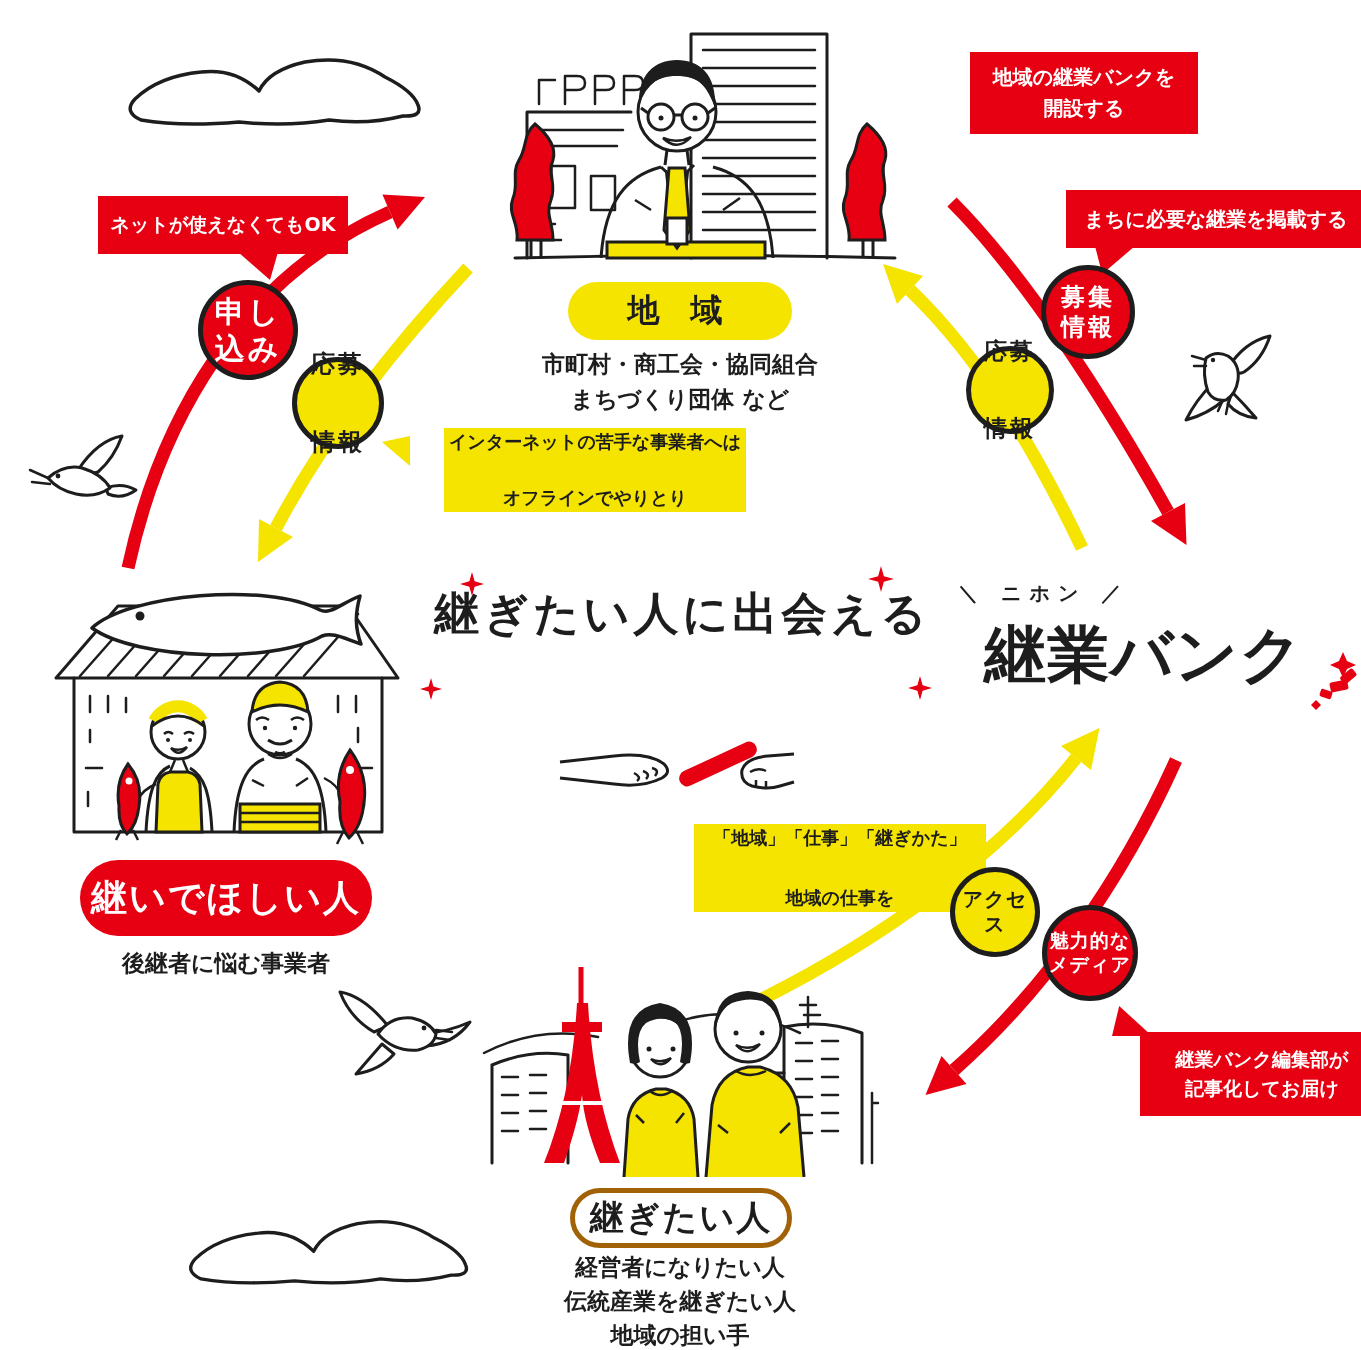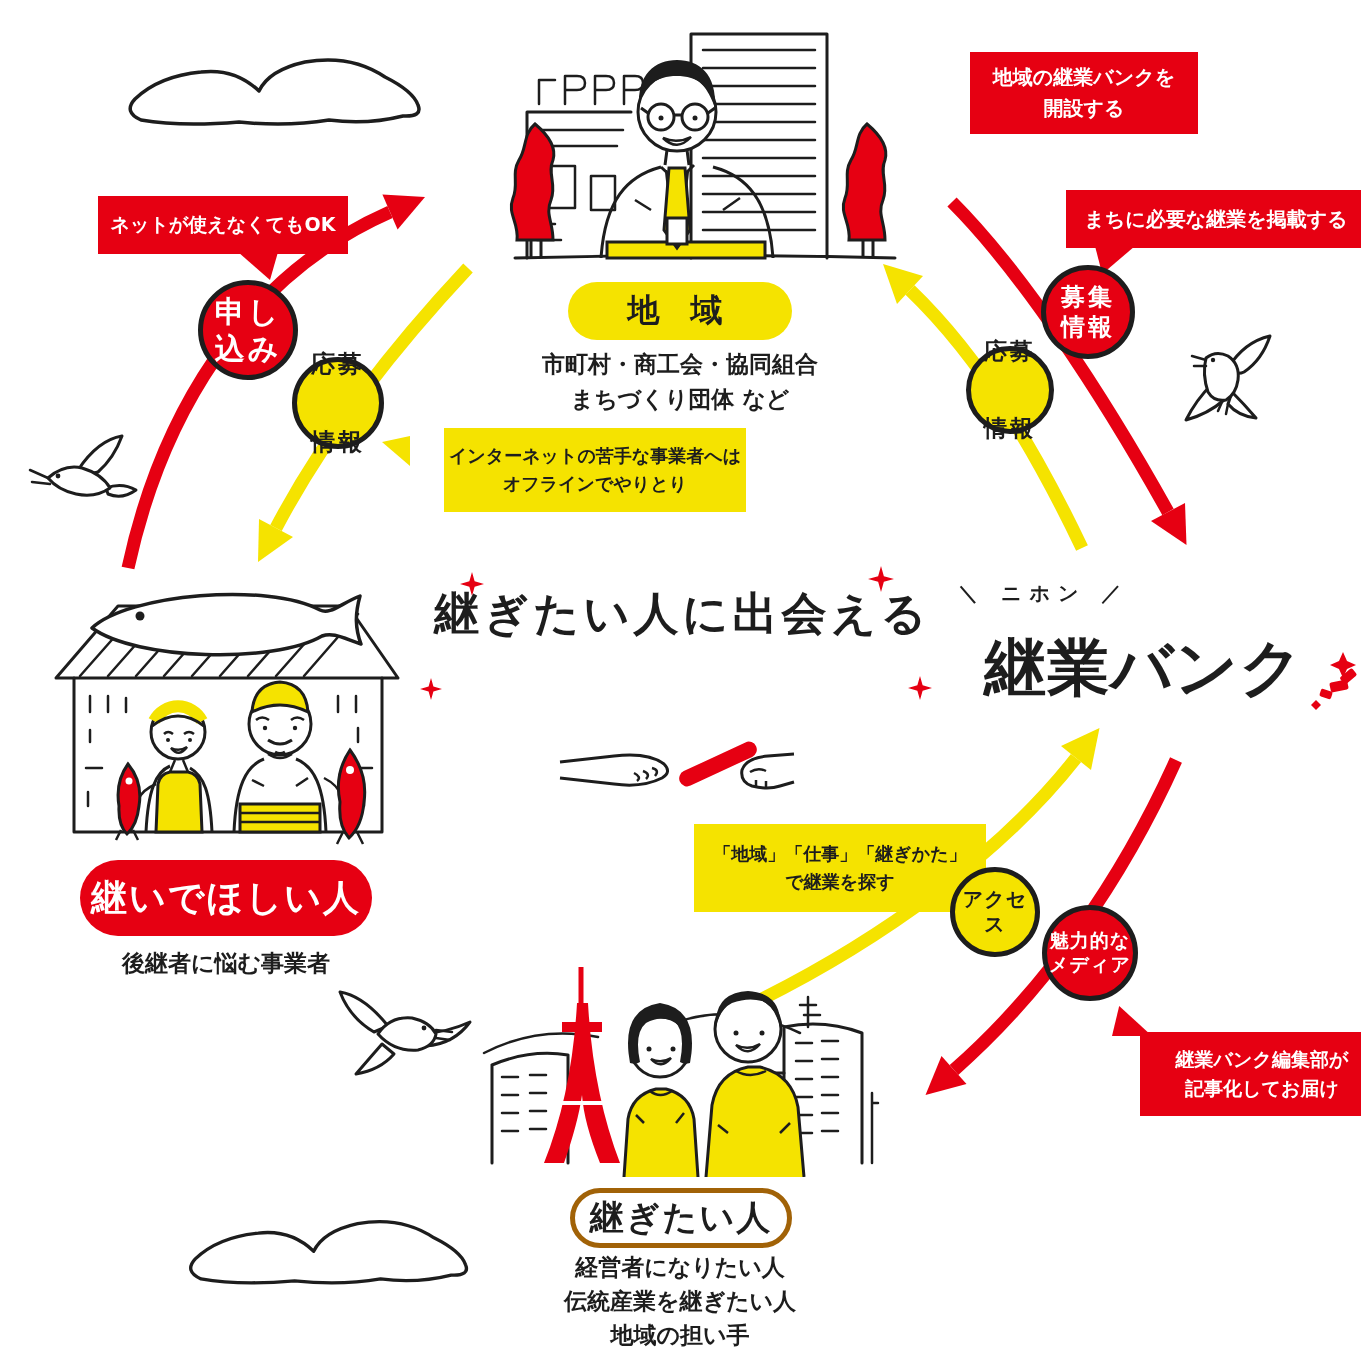--- a/index.html
+++ b/index.html
@@ -3,39 +3,39 @@
 <meta charset="utf-8">
 <style>
   html,body{margin:0;padding:0;background:#fff;}
   .canvas{position:relative;width:1361px;height:1350px;background:#fff;overflow:hidden;
           font-family:"DejaVu Sans","Liberation Sans",sans-serif;color:#1d1d1d;}
   .abs{position:absolute;}
   
   .box{display:flex;flex-direction:column;align-items:center;justify-content:center;
        text-align:center;font-weight:700;line-height:1.55;box-sizing:border-box;z-index:6;margin-left:38px;}
   .box-red{background:#e60012;color:#fff;}
-  .box-yellow{background:#f5e300;color:#1d1d1d;}
+  .box-yellow{background:#f5e300;color:#1d1d1d;justify-content:space-between;}
   .tail{z-index:5;}
   .tail-red{background:#e60012;}
   .tail-yellow{background:#f5e300;}
   
   .badge{border:5px solid #1d1d1d;border-radius:50%;box-sizing:border-box;
          display:flex;flex-direction:column;align-items:center;justify-content:center;
          font-weight:700;letter-spacing:3px;line-height:1.25;z-index:7;text-align:center;}
   .badge-red{background:#e60012;color:#fff;}
   .badge-yellow{background:#f5e300;color:#1d1d1d;gap:48px;}
   
   .pill{border-radius:999px;display:flex;align-items:center;justify-content:center;
         font-weight:800;box-sizing:border-box;z-index:6;}
   
   .desc{font-weight:700;font-size:23px;line-height:35px;text-align:center;z-index:6;}
   .headline{font-weight:800;font-size:45px;line-height:62px;letter-spacing:4px;
             text-align:center;z-index:6;}
   .logo-kana{font-weight:700;font-size:20px;letter-spacing:8px;text-align:left;}
-  .logo-name{font-weight:900;font-size:62px;letter-spacing:1px;text-align:center;margin-top:19px;}
+  .logo-name{font-weight:900;font-size:62px;letter-spacing:1px;text-align:center;margin-top:6px;}
   .sparkle{background:#e60012;z-index:4;
            clip-path:polygon(50% 0%,61% 39%,100% 50%,61% 61%,50% 100%,39% 61%,0% 50%,39% 39%);}
   svg{display:block;}
   .z1{z-index:1}.z2{z-index:2}.z3{z-index:3}
 </style>
 </head>
 <body>
 
 <div class="canvas">
 
@@ -284,21 +284,21 @@
     <div>開設する</div>
   </div>
 
   <div class="abs box box-red" style="left:1028px;top:190px;width:300px;height:58px;font-size:20px">
     <div>まちに必要な継業を掲載する</div>
   </div>
   <div class="abs tail tail-red" style="left:1095px;top:246px;width:40px;height:28px;clip-path:polygon(0 0,100% 0,18% 100%)"></div>
 
   <div class="abs box box-yellow" style="left:656px;top:824px;width:292px;height:88px;font-size:18px">
     <div>「地域」「仕事」「継ぎかた」</div>
-    <div>で継業を探す</div>
+    <div>地域の仕事を</div>
   </div>
   <div class="abs tail tail-yellow" style="left:945px;top:853px;width:30px;height:28px;clip-path:polygon(0 0,0 100%,100% 30%)"></div>
 
   <div class="abs box box-red" style="left:1102px;top:1032px;width:244px;height:84px;font-size:19px">
     <div>継業バンク編集部が</div>
     <div>記事化してお届け</div>
   </div>
   <div class="abs tail tail-red" style="left:1112px;top:1006px;width:40px;height:30px;clip-path:polygon(18% 0,100% 100%,0 100%)"></div>
 
   <div class="abs badge badge-red" style="left:198px;top:280px;width:100px;height:100px;font-size:30px">

